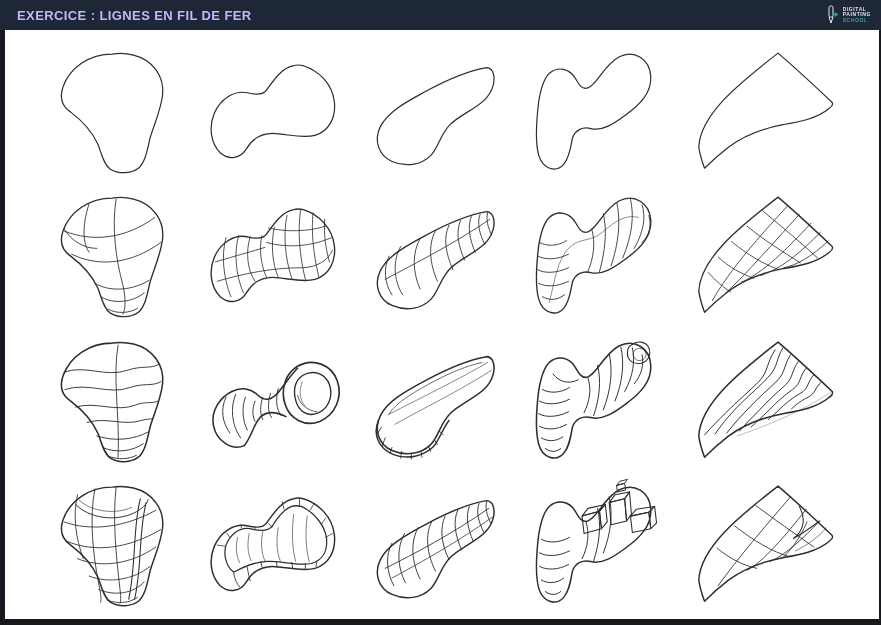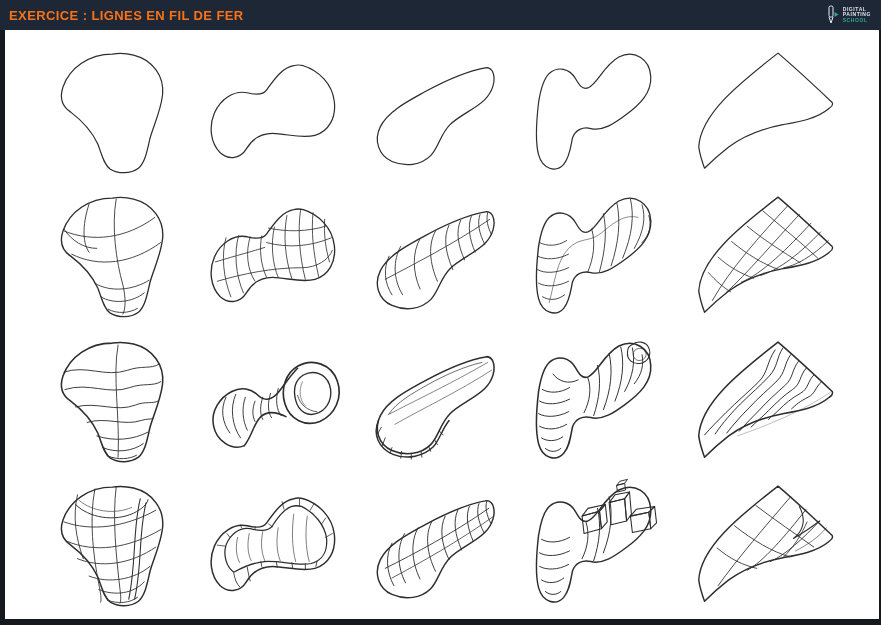--- a/index.html
+++ b/index.html
@@ -11,21 +11,21 @@
   .frame{
     position:absolute;top:0;left:0;right:0;bottom:0;
   }
   header{
     position:absolute;top:0;left:0;right:0;height:30px;
     background:#1d2736;
     display:flex;align-items:center;justify-content:space-between;
     padding:0 10px 0 9px;box-sizing:border-box;
   }
   h1.title{
-    margin:0;font-size:13px;font-weight:bold;color:#f97316;
+    margin:8px;font-size:13px;font-weight:bold;color:#c4b5fd;
     letter-spacing:.4px;
   }
   .logo{display:flex;align-items:center;gap:3px;}
   .logo-text{display:flex;flex-direction:column;line-height:5.5px;}
   .logo-text span{
     font-size:5px;font-weight:bold;letter-spacing:.6px;color:#dfe3e6;
   }
   .logo-text span.teal{color:#2ea792;}
   main{
     position:absolute;top:30px;left:5px;right:2px;bottom:6px;

